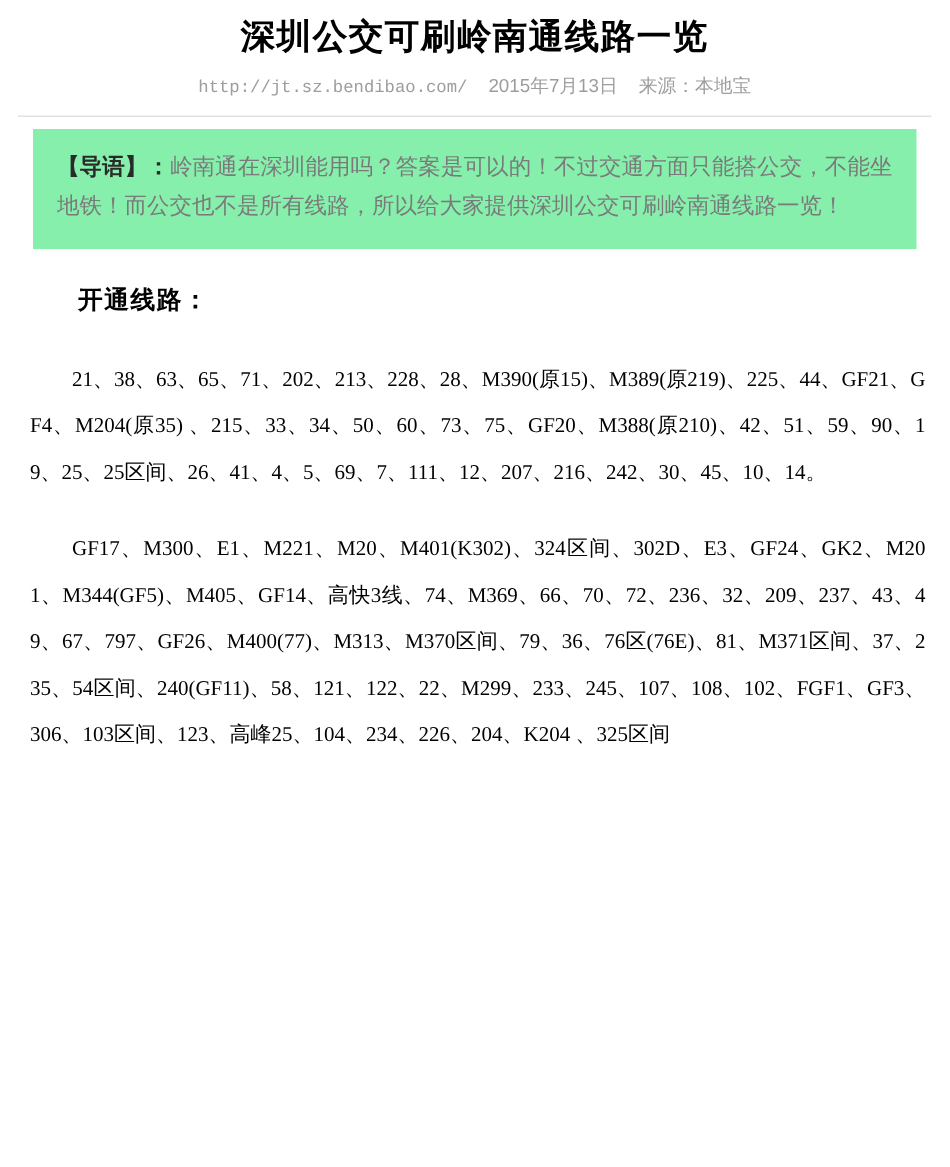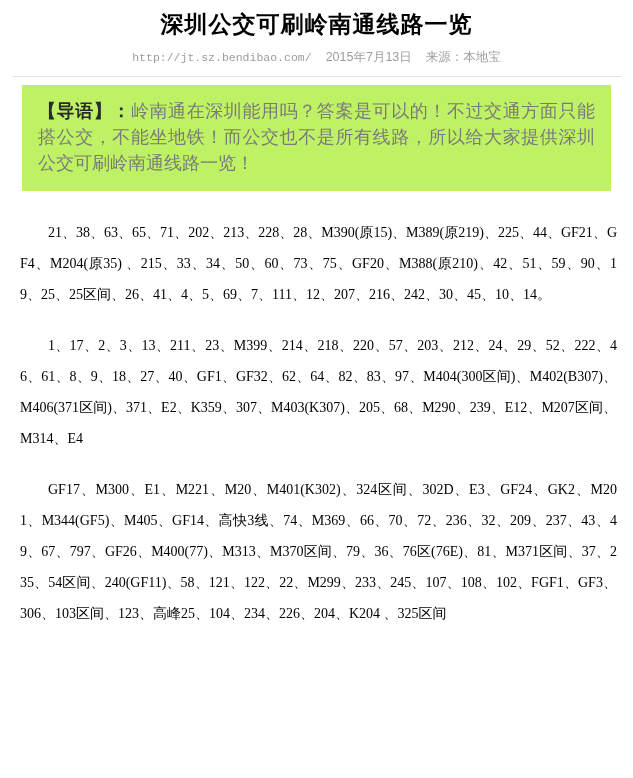--- a/index.html
+++ b/index.html
@@ -52,26 +52,26 @@
   }
   .header-rule {
     border: 0;
     border-top: 1px solid #e2e2e2;
     margin: 10px 12px 0 12px;
     height: 0;
   }
 
   
   .intro-box {
-    background: #bef264;
+    background: #86efac;
     margin: 8px 22px 0 22px;
     padding: 13px 16px 15px 16px;
     box-sizing: border-box;
     color: #7a7a7a;
-    font-size: 18px;
+    font-size: 15px;
     line-height: 26px;
     font-family: "Liberation Sans", "DejaVu Sans", sans-serif;
     text-align: justify;
   }
   .intro-box .intro-label {
     color: #2a2a2a;
     font-weight: bold;
   }
 
   
@@ -127,22 +127,22 @@
 
   <hr class="header-rule">
 
   <div class="intro-box">
     <span class="intro-label">【导语】：</span><span>岭南通在深圳能用吗？答案是可以的！不过交通方面只能搭公交，不能坐地铁！而公交也不是所有线路，所以给大家提供深圳公交可刷岭南通线路一览！</span>
   </div>
 
   <div class="content">
 
 
+    <h2 class="section-heading">开通线路：</h2>
 
     <p class="route-para">21、38、63、65、71、202、213、228、28、M390(原15)、M389(原219)、225、44、GF21、GF4、M204(原35) 、215、33、34、50、60、73、75、GF20、M388(原210)、42、51、59、90、19、25、25区间、26、41、4、5、69、7、111、12、207、216、242、30、45、10、14。</p>
 
-    <p class="route-para">1、17、2、3、13、211、23、M399、214、218、220、57、203、212、24、29、52、222、46、61、8、9、18、27、40、GF1、GF32、62、64、82、83、97、M404(300区间)、M402(B307)、M406(371区间)、371、E2、K359、307、M403(K307)、205、68、M290、239、E12、M207区间、M314、E4</p>
 
     <p class="route-para">GF17、M300、E1、M221、M20、M401(K302)、324区间、302D、E3、GF24、GK2、M201、M344(GF5)、M405、GF14、高快3线、74、M369、66、70、72、236、32、209、237、43、49、67、797、GF26、M400(77)、M313、M370区间、79、36、76区(76E)、81、M371区间、37、235、54区间、240(GF11)、58、121、122、22、M299、233、245、107、108、102、FGF1、GF3、306、103区间、123、高峰25、104、234、226、204、K204 、325区间</p>
 
   </div>
 
 </div>
 
 </body></html>

